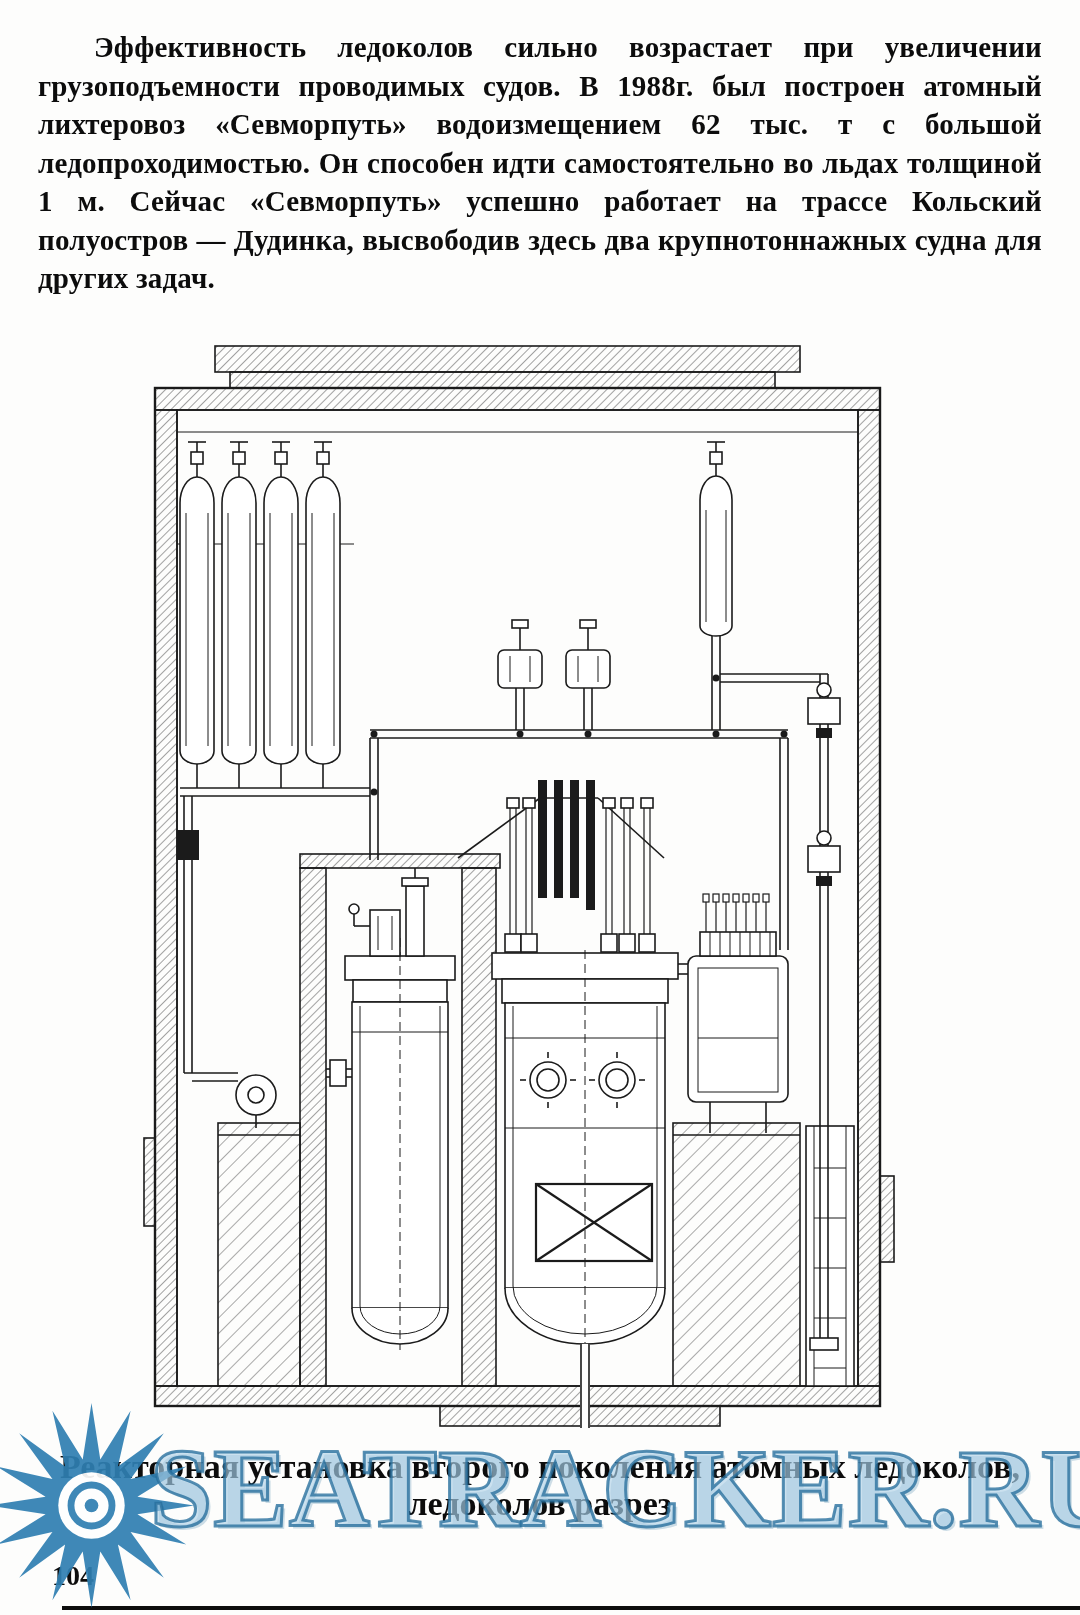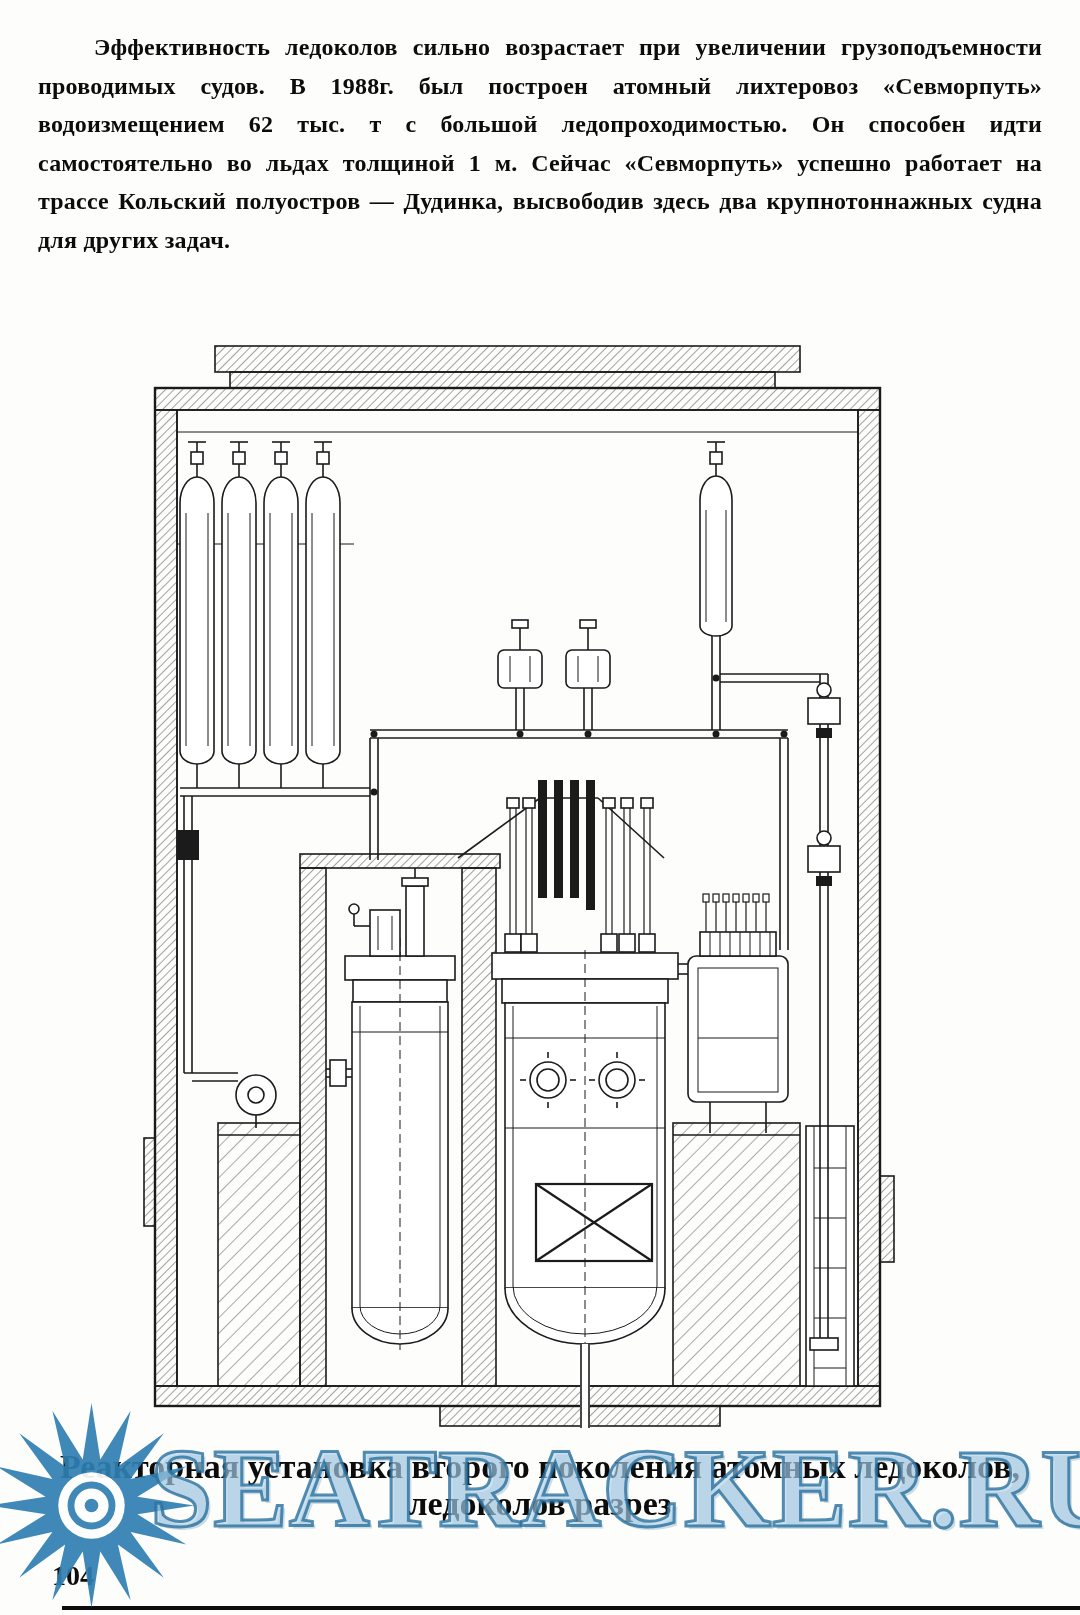--- a/index.html
+++ b/index.html
@@ -6,21 +6,21 @@
   html,body { width:1080px; height:1615px; }
   body {
     position:relative;
     background:#fdfdfc;
     font-family:"Liberation Serif","DejaVu Serif",serif;
     overflow:hidden;
     color:#0c0c0c;
   }
   .paragraph {
     position:absolute; left:38px; top:28px; width:1004px;
-    font-size:24px; line-height:38.5px; font-weight:bold;
+    font-size:29px; line-height:38.5px; font-weight:bold;
     text-align:justify; text-indent:56px; letter-spacing:.2px;
   }
   .diagram { position:absolute; left:140px; top:338px; width:760px; height:1095px; }
   .caption {
     position:absolute; left:0; top:1448px; width:1080px;
     text-align:center; font-weight:bold; font-size:34px; line-height:37px;
   }
   .watermark-text {
     position:absolute; left:150px; top:1424px; width:930px;
     font-size:112px; font-weight:bold; white-space:nowrap; letter-spacing:1px;

